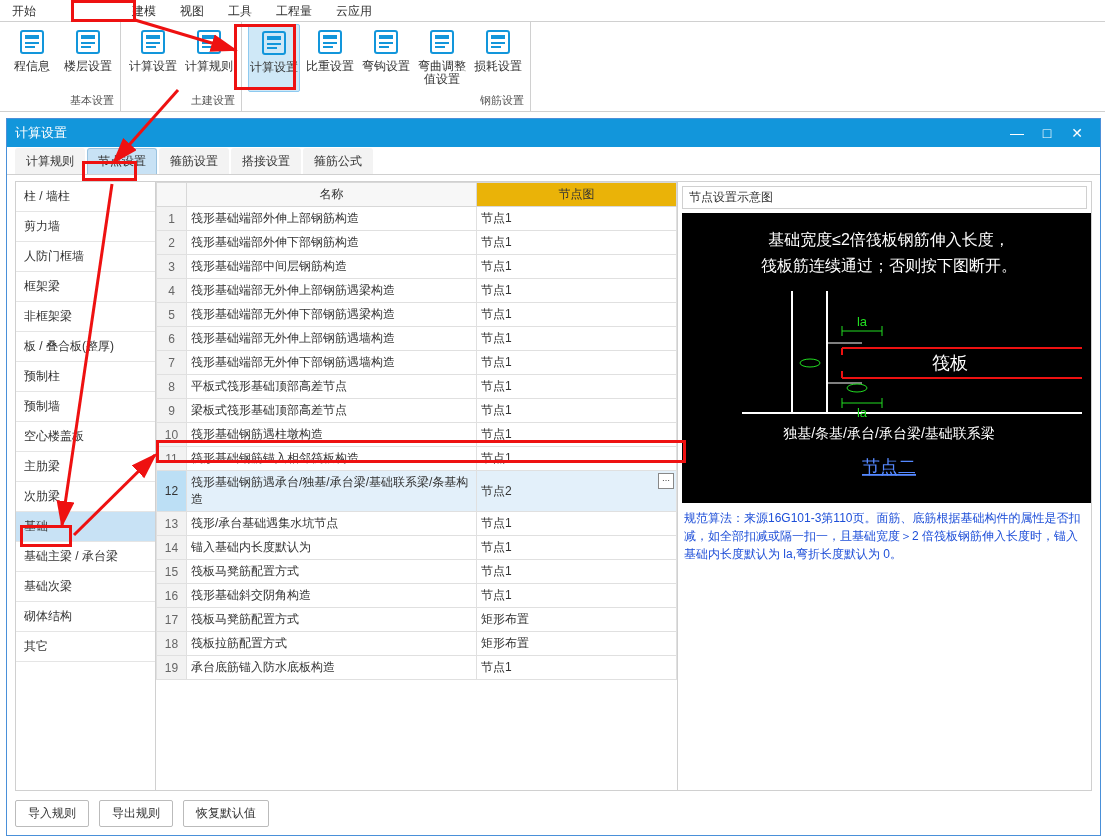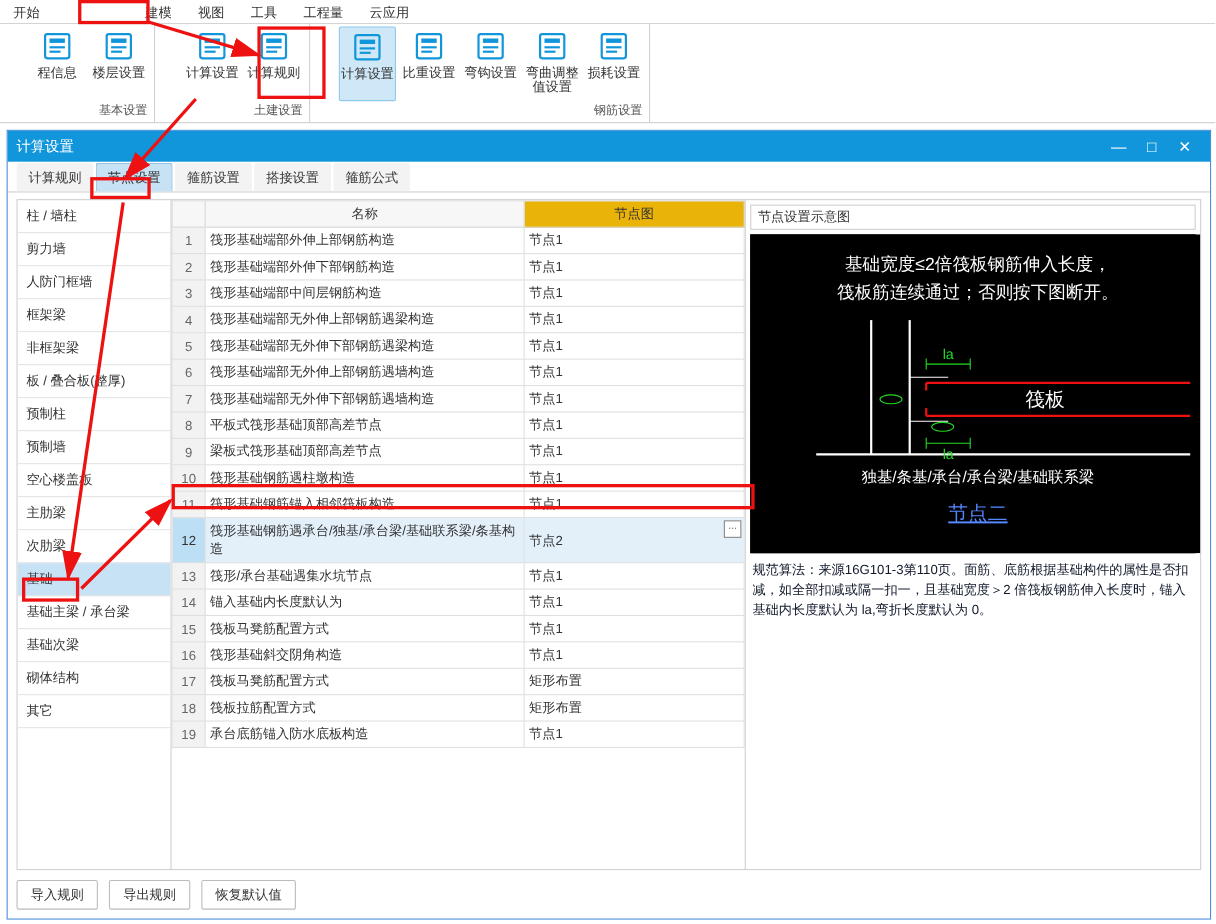--- a/index.html
+++ b/index.html
@@ -6,21 +6,21 @@
   body{background:#fff;font-size:12px;color:#333;width:1105px;height:840px;overflow:hidden;position:relative;}
 
   
   .menu{height:22px;background:#fff;border-bottom:1px solid #d0d0d0;display:flex;align-items:stretch;}
   .menu .mtab{padding:0 12px;line-height:22px;cursor:pointer;font-size:12px;}
   .menu .mtab.active{background:#1296db;color:#fff;margin-top:24px;}
 
   
   .ribbon{height:90px;background:#fff;border-bottom:1px solid #d0d0d0;display:flex;}
   .rgroup{border-right:1px solid #d0d0d0;padding:2px 6px 0;display:flex;flex-direction:column;}
-  .rbtns{display:flex;gap:4px;flex:1;margin-left:20px;}
+  .rbtns{display:flex;gap:4px;flex:1;}
   .rbtn{display:flex;flex-direction:column;align-items:center;justify-content:flex-start;width:52px;padding-top:4px;cursor:pointer;}
   .rbtn .ico{width:28px;height:28px;margin-bottom:4px;}
   .rbtn span{font-size:12px;text-align:center;line-height:13px;}
   .rbtn.active{background:#cfe8f7;border:1px solid #8ecaf0;border-radius:2px;}
   .glabel{text-align:right;font-size:11px;color:#555;padding:1px 0 3px;}
 
   
   .dialog{position:absolute;left:6px;top:118px;right:4px;bottom:4px;border:1px solid #4a90d9;background:#fff;}
   .dlg-title{height:28px;background:#1296db;color:#fff;display:flex;align-items:center;padding:0 8px;font-size:13px;}
   .dlg-title .sp{flex:1;}
@@ -47,21 +47,21 @@
   td.rn{background:#f2f2f2;text-align:center;width:30px;color:#666;}
   tr.sel td{background:#e3f0fa;}
   tr.sel td.rn{background:#bcdff5;color:#333;}
   td.val{width:200px;position:relative;}
   .dd{position:absolute;right:2px;top:2px;width:16px;height:16px;border:1px solid #888;background:#fff;text-align:center;line-height:14px;font-size:8px;cursor:pointer;}
 
   
   .diagram{width:414px;border-left:1px solid #d0d0d0;display:flex;flex-direction:column;}
   .dtitle{border:1px solid #d0d0d0;margin:4px;padding:2px 6px;font-size:12px;color:#333;background:#fff;}
   .svgbox{flex:0 0 auto;margin:0 4px;background:#000;height:290px;position:relative;}
-  .desc{margin:6px 6px 0;font-size:12px;color:#0f172a;line-height:18px;}
+  .desc{margin:6px 6px 0;font-size:12px;color:#1d4ed8;line-height:18px;}
 
   .footer{position:absolute;left:8px;bottom:8px;display:flex;gap:10px;}
   .fbtn{border:1px solid #bbb;background:#fff;padding:4px 12px;cursor:pointer;font-size:12px;border-radius:2px;}
 
   
   .redbox{position:absolute;border:3px solid #e11;pointer-events:none;z-index:50;}
   .arrow{position:absolute;z-index:49;pointer-events:none;}
 </style>
 </head>
 <body>

